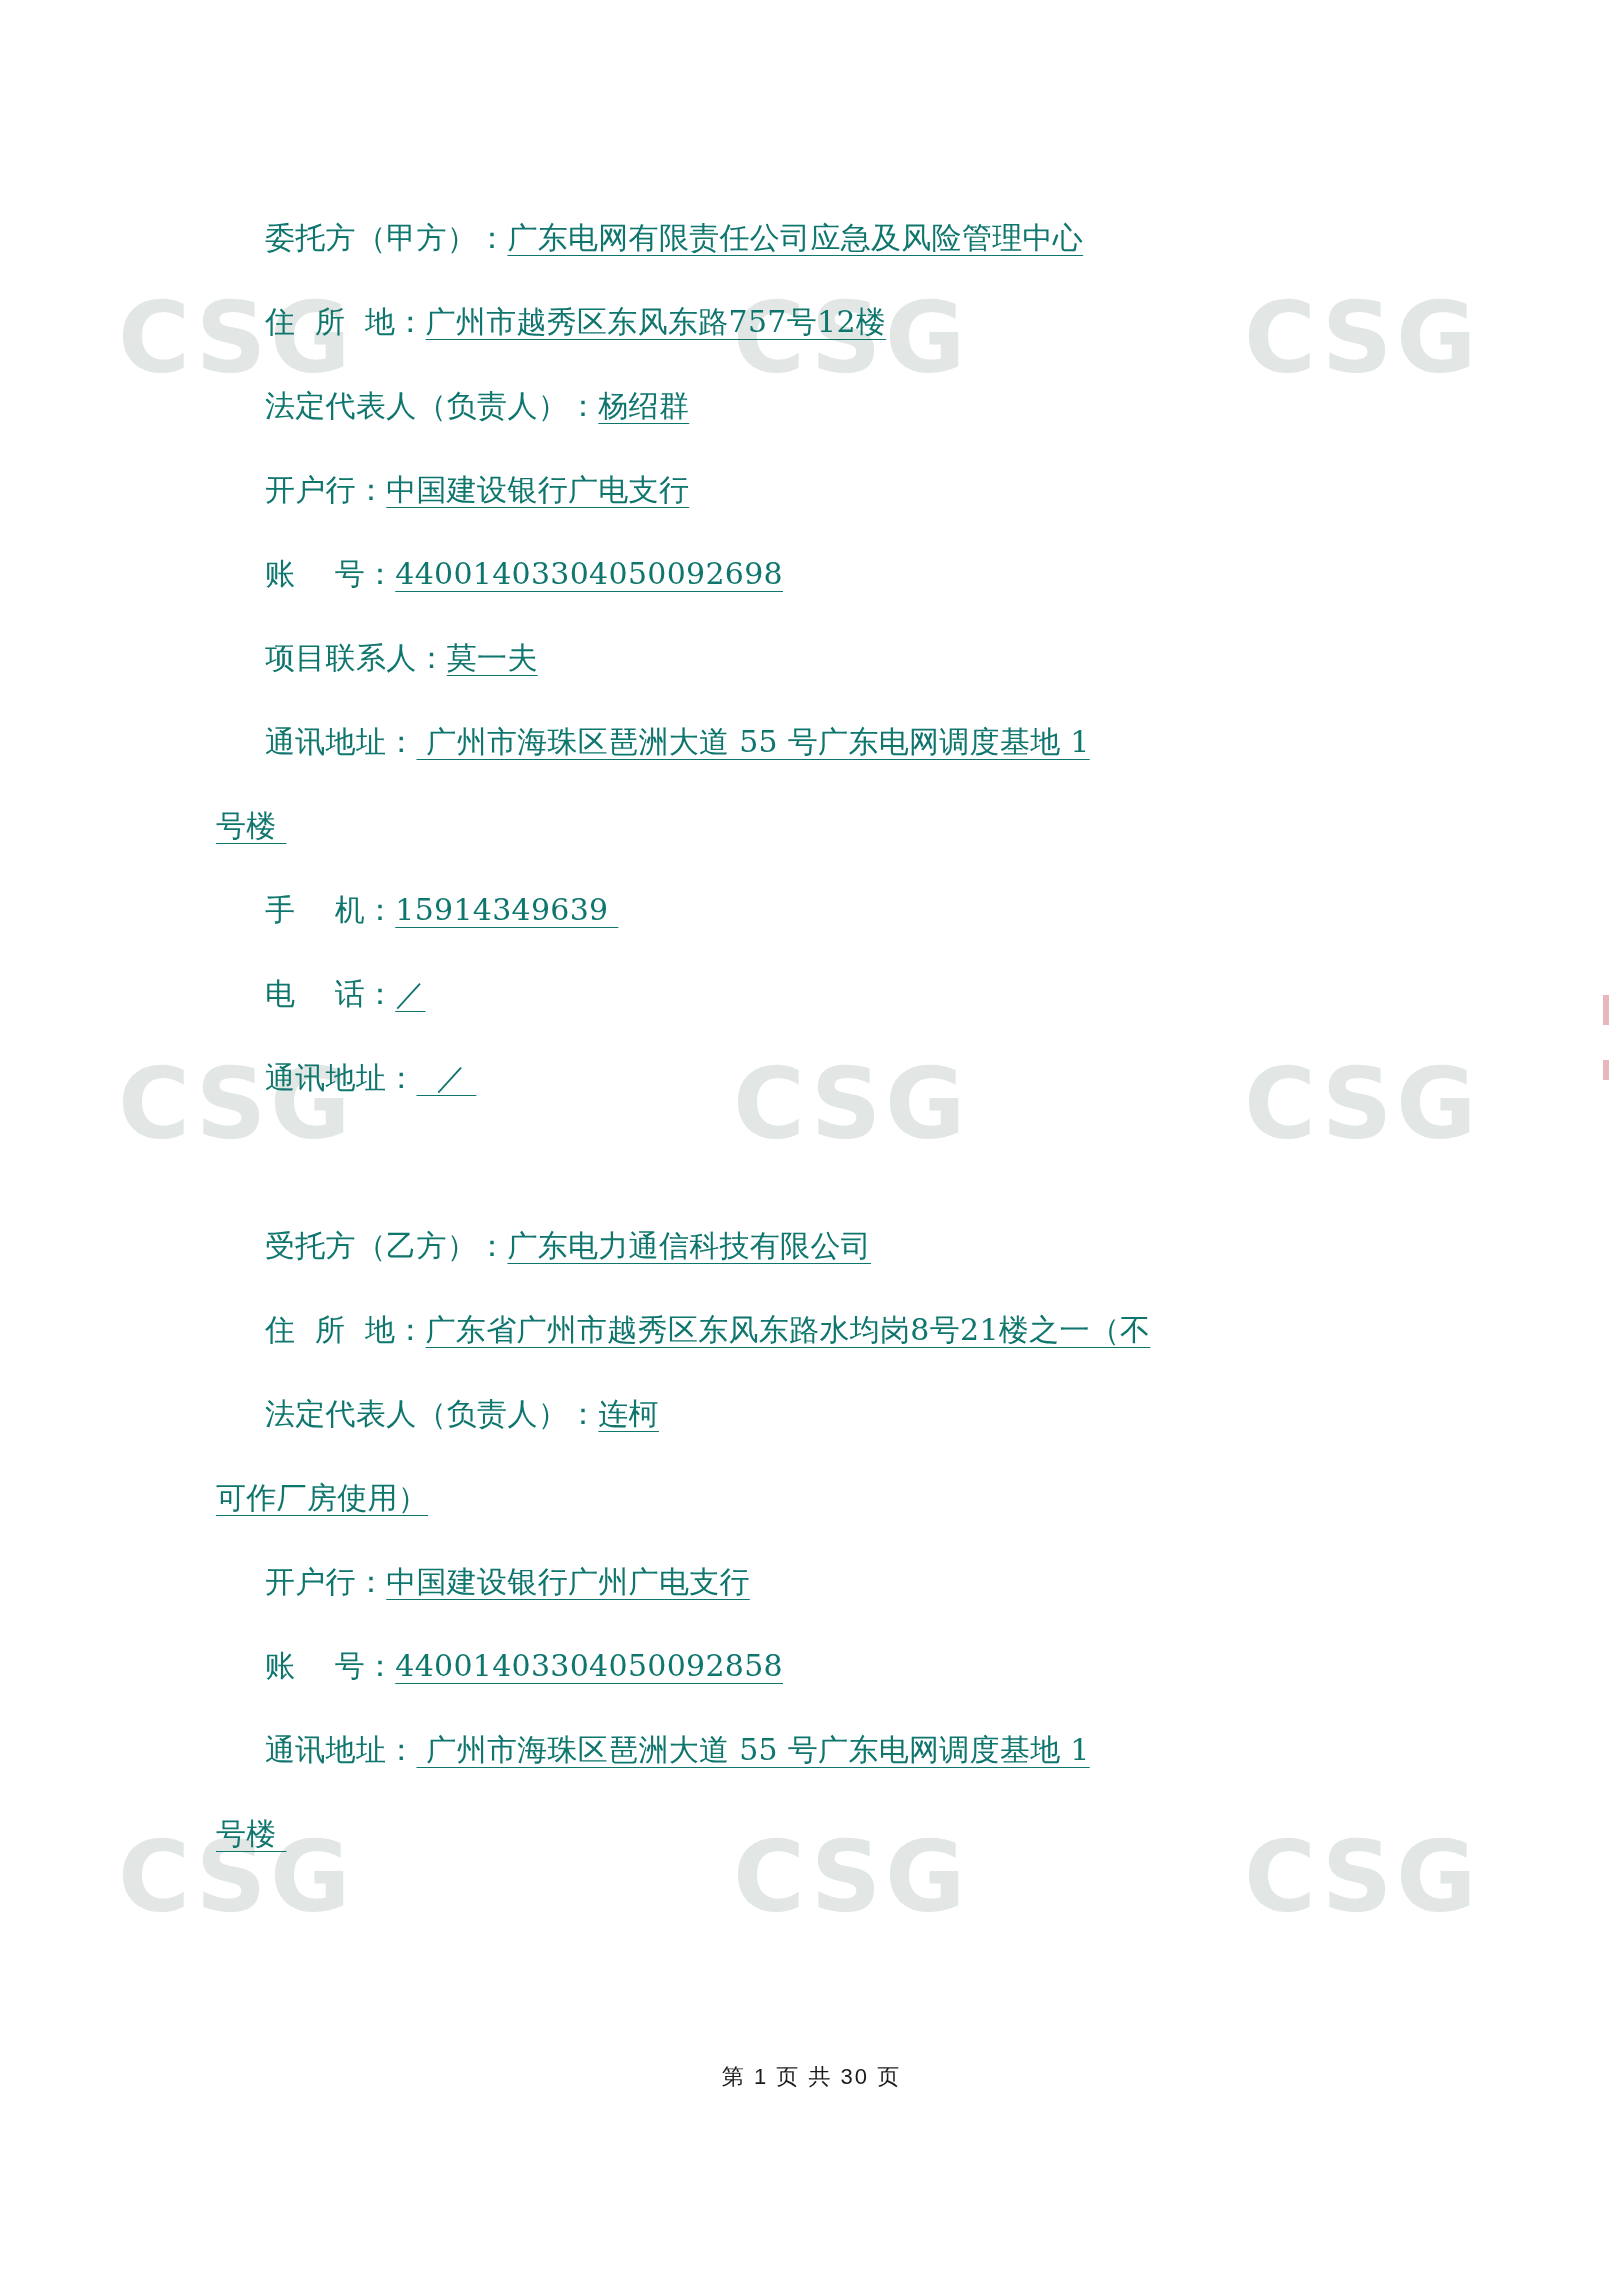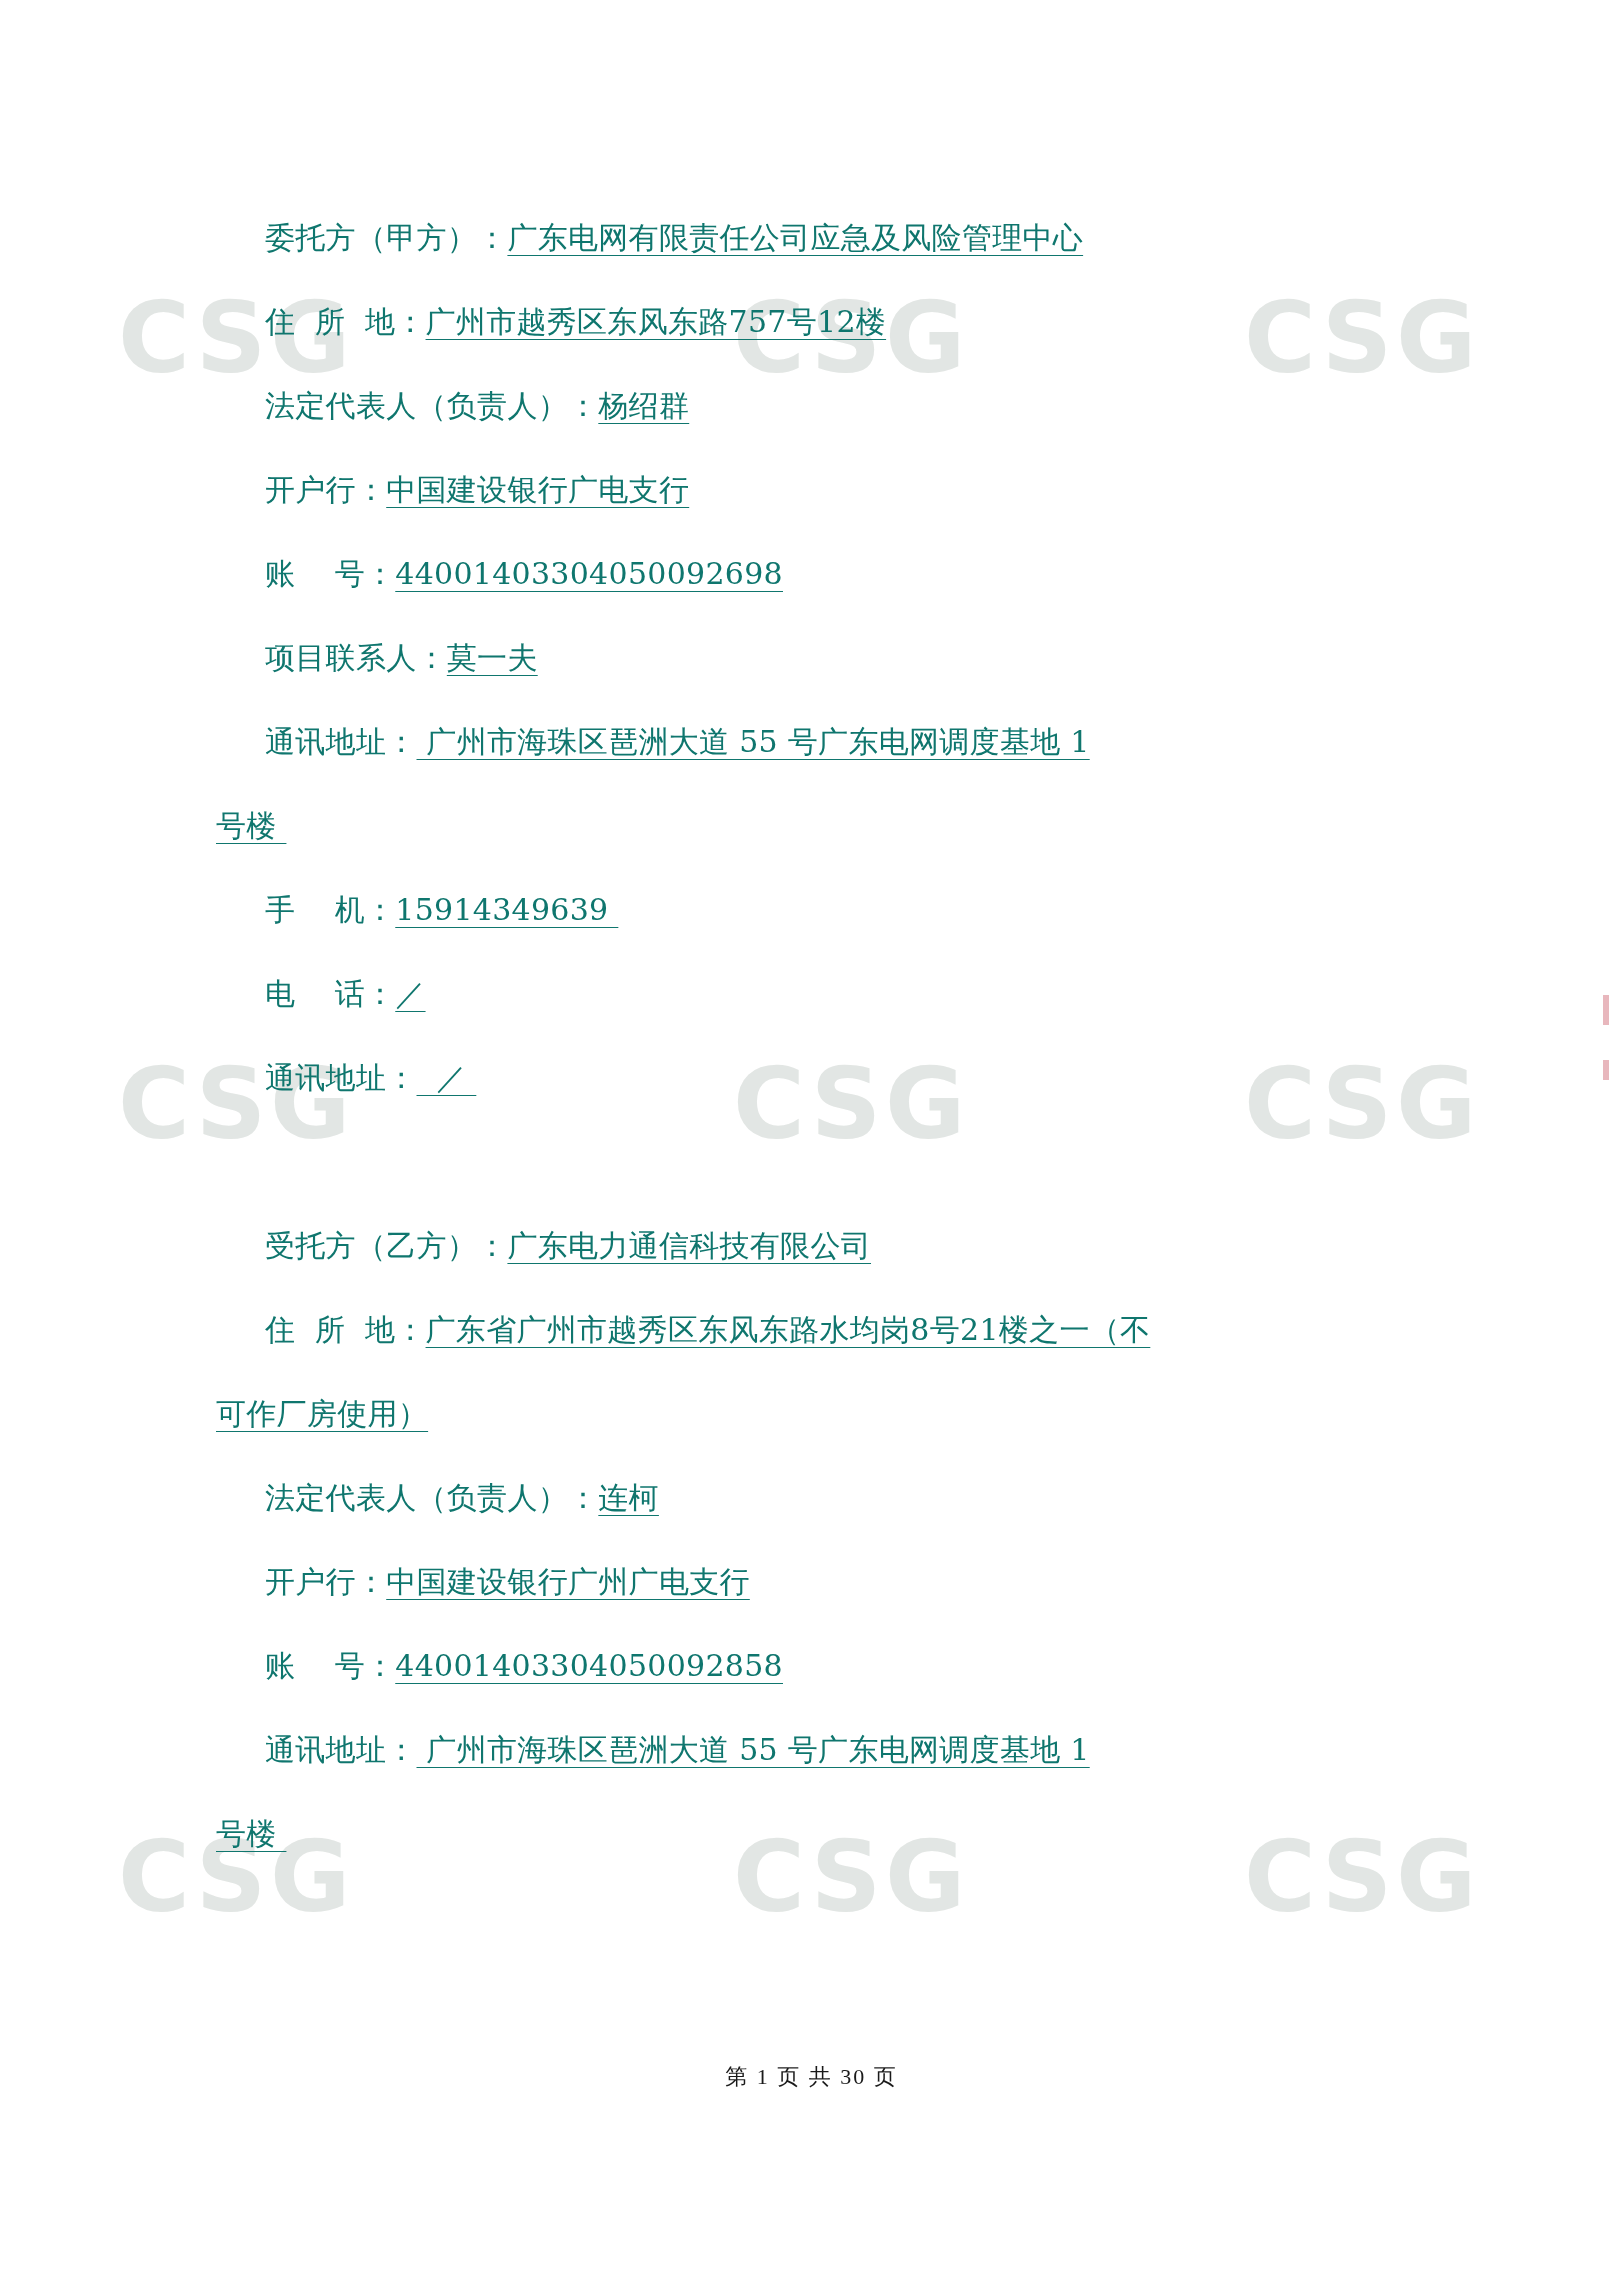--- a/index.html
+++ b/index.html
@@ -67,21 +67,21 @@
     height: 84px;
   }
   .footer {
     position: absolute;
     left: 0;
     right: 0;
     top: 2062px;
     text-align: center;
     z-index: 2;
     font-size: 22px;
-    font-family: Liberation Serif, serif;
+    font-family: Liberation Sans, sans-serif;
     color: #1a1a1a;
     letter-spacing: 2px;
   }
   .edge-mark {
     position: absolute;
     right: 14.4px;
     width: 5.9px;
     height: 30px;
     background: #e8b7bd;
     z-index: 2;
@@ -118,22 +118,22 @@
         <div class="line indent"><span>通讯地址：</span><span class="u"> 广州市海珠区琶洲大道 55 号广东电网调度基地 1</span></div>
         <div class="line noindent"><span class="u">号楼 </span></div>
         <div class="line indent"><span>手    机：</span><span class="u">15914349639 </span></div>
         <div class="line indent"><span>电    话：</span><span class="u">／</span></div>
         <div class="line indent"><span>通讯地址：</span><span class="u">  ／ </span></div>
       </div>
     <div class="gap"></div>
     <div id="party-b">
         <div class="line indent"><span>受托方（乙方）：</span><span class="u">广东电力通信科技有限公司</span></div>
         <div class="line indent"><span>住  所  地：</span><span class="u">广东省广州市越秀区东风东路水均岗8号21楼之一（不</span></div>
+        <div class="line indent"><span>法定代表人（负责人）：</span><span class="u">连柯</span></div>
         <div class="line noindent"><span class="u">可作厂房使用）</span></div>
-        <div class="line indent"><span>法定代表人（负责人）：</span><span class="u">连柯</span></div>
         <div class="line indent"><span>开户行：</span><span class="u">中国建设银行广州广电支行</span></div>
         <div class="line indent"><span>账    号：</span><span class="u">44001403304050092858</span></div>
         <div class="line indent"><span>通讯地址：</span><span class="u"> 广州市海珠区琶洲大道 55 号广东电网调度基地 1</span></div>
         <div class="line noindent"><span class="u">号楼 </span></div>
       </div>
   </div>
 
   <div class="footer">第 1 页  共 30 页</div>
 </div>
 

